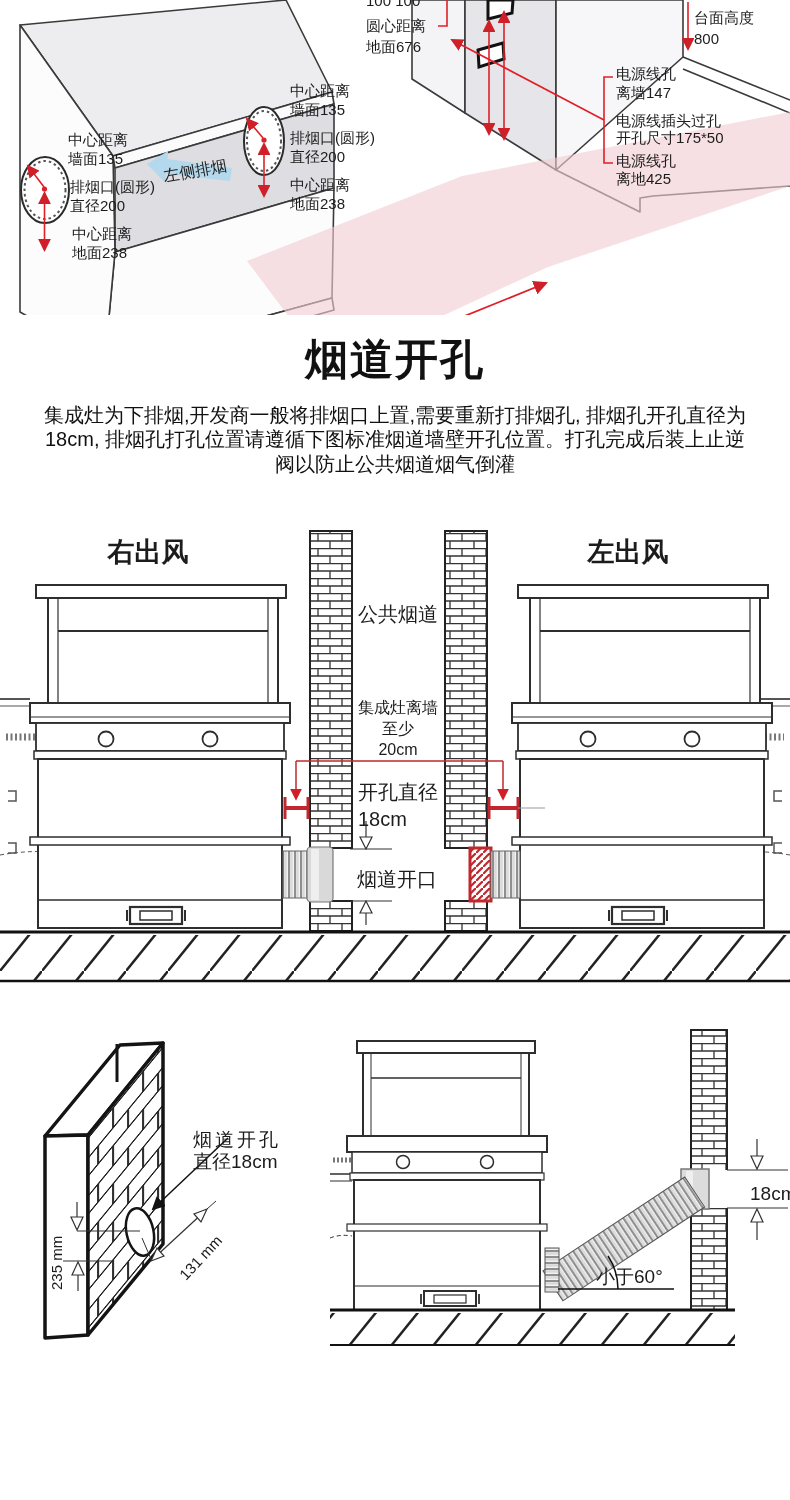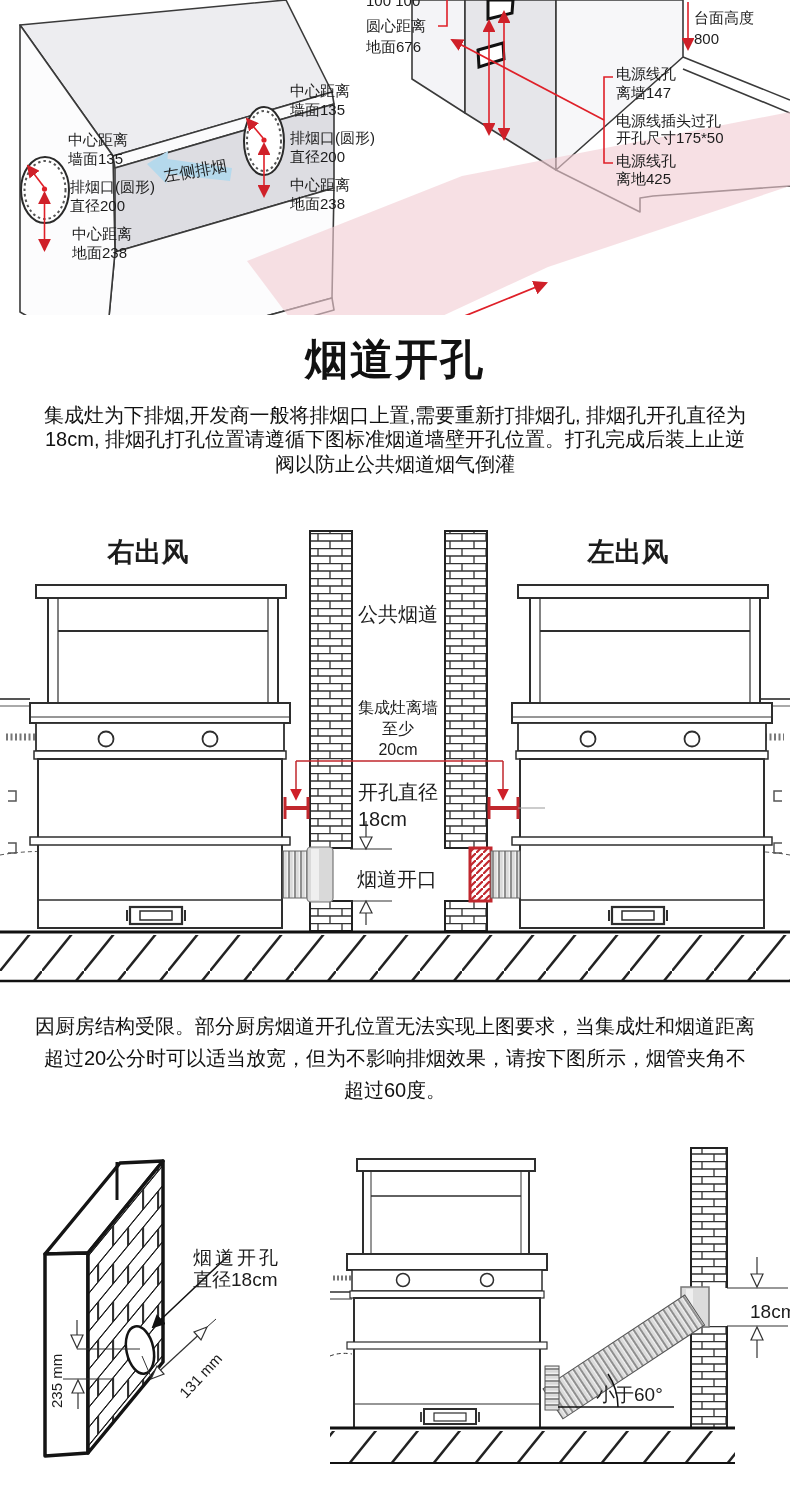--- a/index.html
+++ b/index.html
@@ -227,21 +227,20 @@
     <text x="628" y="58" text-anchor="middle" font-size="27" font-weight="600">左出风</text>
     <text x="398" y="118" text-anchor="middle" font-size="20">公共烟道</text>
     <text x="398" y="210" text-anchor="middle" font-size="16">集成灶离墙</text>
     <text x="398" y="231" text-anchor="middle" font-size="16">至少</text>
     <text x="398" y="252" text-anchor="middle" font-size="16">20cm</text>
     <text x="358" y="296" font-size="20">开孔直径</text>
     <text x="358" y="323" font-size="20">18cm</text>
     <text x="357" y="383" font-size="20">烟道开口</text>
   </svg>
 
-  <div class="para2">因厨房结构受限。部分厨房烟道开孔位置无法实现上图要求，当集成灶和烟道距离超过20公分时可以适当放宽，但为不影响排烟效果，请按下图所示，烟管夹角不超过60度。</div>
 
   <svg style="margin-top:10px" width="790" height="378" viewBox="0 0 790 378">
 
     <g stroke="#141414" stroke-width="3.5" stroke-linejoin="round">
       <polygon points="45,138 120,47 163,45 88,137" fill="#fff"></polygon>
       <polygon points="45,138 88,137 88,337 45,340" fill="#fff"></polygon>
       <polygon points="88,137 163,45 163,246 88,337" fill="url(#brickS)"></polygon>
       <line x1="117" y1="46" x2="117" y2="84" stroke-width="3"></line>
     </g>
     <ellipse transform="rotate(-12 140 234)" cx="140" cy="234" rx="13.5" ry="24" fill="#fff" stroke="#141414" stroke-width="2.5"></ellipse>

